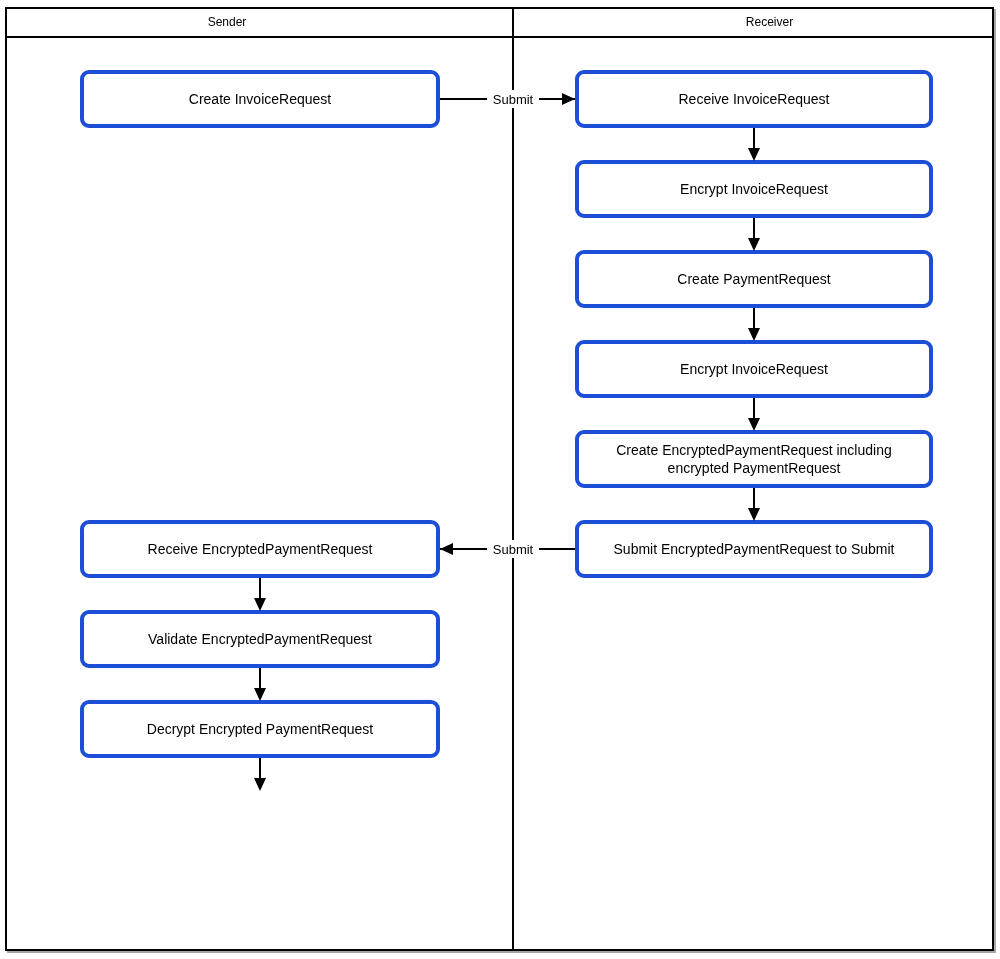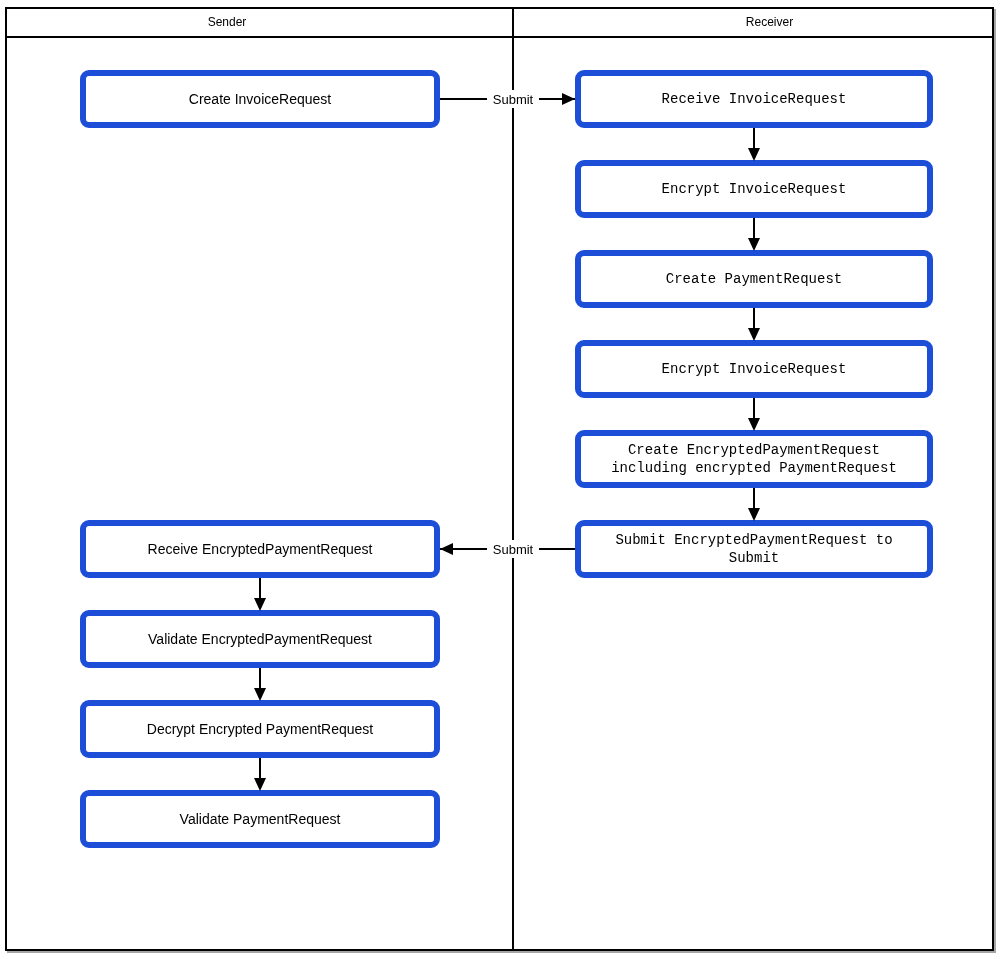--- a/index.html
+++ b/index.html
@@ -34,31 +34,31 @@
     position: absolute;
     top: 7px; height: 29px;
     display: flex; align-items: center; justify-content: center;
     font-size: 12px;
   }
   .lane-header.sender { left: 5px; width: 444px; }
   .lane-header.receiver { left: 513px; width: 481px; margin-left: 16px; }
   .node {
     position: absolute;
     background: #ffffff;
-    border: 6px solid #1d4ed8;
+    border: 4px solid #1d4ed8;
     border-radius: 9px;
     box-sizing: border-box;
     display: flex; align-items: center; justify-content: center;
     text-align: center;
     font-size: 14px;
     line-height: 1.3;
     padding: 2px 14px;
   }
   .node.s { left: 80px; width: 360px; height: 58px; }
-  .node.r { left: 575px; width: 358px; height: 58px; font-family: Liberation Mono, monospace; }
+  .node.r { left: 575px; width: 358px; height: 58px; }
   .vshaft { position: absolute; width: 2px; background: #000; }
   .hshaft { position: absolute; height: 2px; background: #000; }
   .head-down {
     position: absolute; width: 0; height: 0;
     border-left: 6px solid transparent;
     border-right: 6px solid transparent;
     border-top: 13px solid #000;
   }
   .head-right {
     position: absolute; width: 0; height: 0;
@@ -88,21 +88,20 @@
   <div class="frame"></div>
   <div class="lane-divider"></div>
   <div class="header-sep"></div>
   <div class="lane-header sender">Sender</div>
   <div class="lane-header receiver">Receiver</div>
 
   <div class="node s" style="top:70px">Create InvoiceRequest</div>
   <div class="node s" style="top:520px">Receive EncryptedPaymentRequest</div>
   <div class="node s" style="top:610px">Validate EncryptedPaymentRequest</div>
   <div class="node s" style="top:700px">Decrypt Encrypted PaymentRequest</div>
-  <div class="node s" style="top:790px">Validate PaymentRequest</div>
 
   <div class="node r" style="top:70px">Receive InvoiceRequest</div>
   <div class="node r" style="top:160px">Encrypt InvoiceRequest</div>
   <div class="node r" style="top:250px">Create PaymentRequest</div>
   <div class="node r" style="top:340px">Encrypt InvoiceRequest</div>
   <div class="node r" style="top:430px">Create EncryptedPaymentRequest including encrypted PaymentRequest</div>
   <div class="node r" style="top:520px">Submit EncryptedPaymentRequest to Submit</div>
 
   <div class="vshaft" style="left:753px;top:128px;height:22px"></div>
   <div class="head-down" style="left:748px;top:148px"></div>

